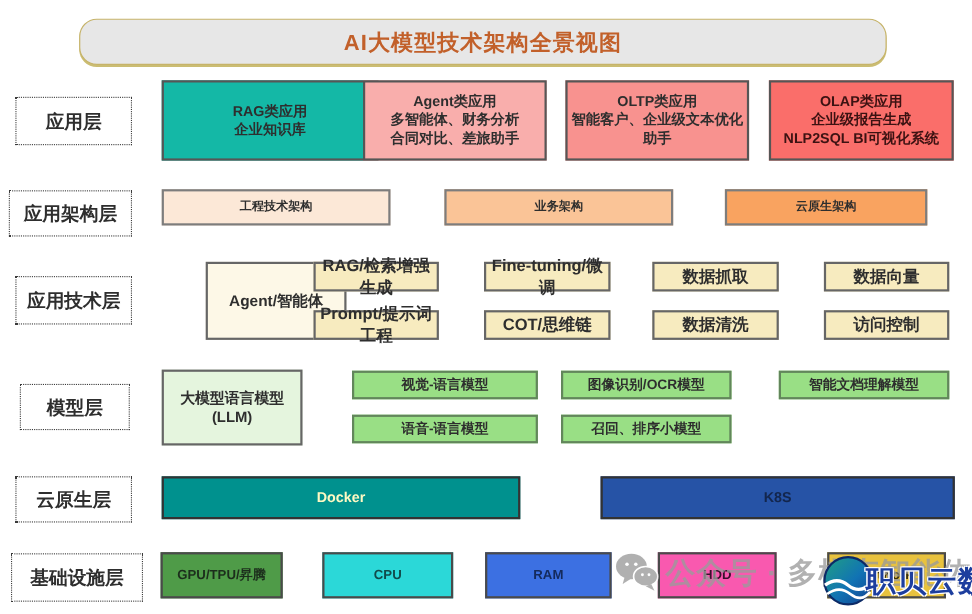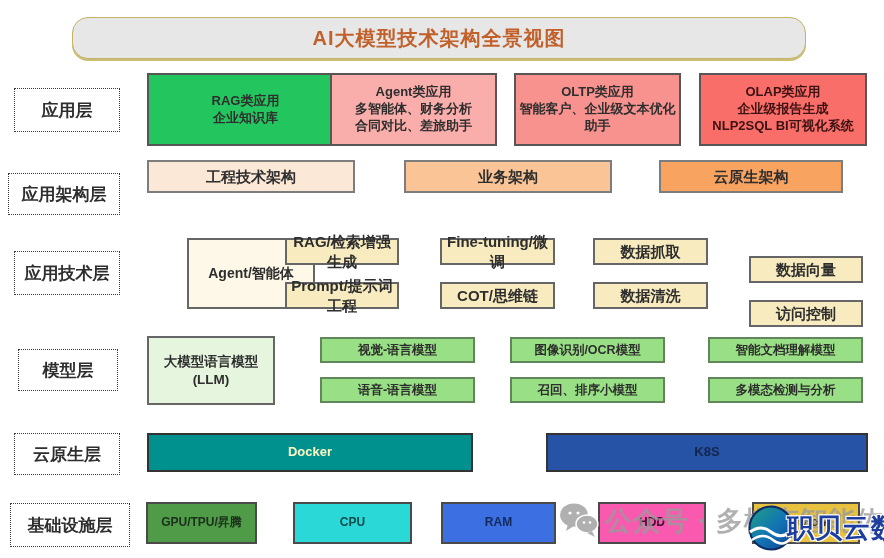--- a/index.html
+++ b/index.html
@@ -35,47 +35,47 @@
   
   .box {
     position:absolute; box-sizing:border-box; z-index:1;
     display:flex; align-items:center; justify-content:center;
     text-align:center; font-weight:bold; color:#2e2e2e;
     white-space:pre-line; line-height:1.3; padding:1px 3px;
   }
 
   
   .r1  { top:73px; height:73px; border:2px solid #565656; font-size:13px; }
-  .r1a { left:147px; width:197px; background:#22c55e; }
+  .r1a { left:147px; width:197px; background:#14b8a6; }
   .r1b { left:330px; width:167px; background:#F9AEAC; }
   .r1c { left:514px; width:167px; background:#F8928F; }
   .r1d { left:699px; width:168px; background:#FA6E6A; color:#3c1212; }
 
   
-  .r2  { top:160px; height:33px; border:2px solid #7d7d7d; font-size:15px; }
+  .r2  { top:172px; height:33px; border:2px solid #7d7d7d; font-size:11px; }
   .r2a { left:147px; width:208px; background:#FCE8D7; }
   .r2b { left:404px; width:208px; background:#FAC497; }
   .r2c { left:659px; width:184px; background:#F9A360; }
 
   
   .r3main { left:147px; top:238px; width:128px; height:71px;
             background:#FDF8E7; border:2px solid #666; font-size:14px;margin-left:40px; }
   .r3  { height:27px; border:2px solid #666; background:#F7EBBF; font-size:15px; }
   .rt1 { top:238px; }  .rt2 { top:282px; }
   .c1  { left:285px; width:114px; }
   .c2  { left:440px; width:115px; }
   .c3  { left:593px; width:115px; }
-  .c4  { left:749px; width:114px;margin-top:18px; }
+  .c4  { left:749px; width:114px; }
 
   
   .r4main { left:147px; top:336px; width:128px; height:69px;
             background:#E5F5DE; border:2px solid #666; font-size:13.5px; }
   .r4  { height:26px; border:2px solid #62865b; background:#99DF85; font-size:12.5px; }
   .mt1 { top:337px; }  .mt2 { top:377px; }
-  .mc1 { left:320px; width:155px; }
+  .mc1 { left:320px; width:169px; }
   .mc2 { left:510px; width:155px; }
   .mc3 { left:708px; width:155px; }
 
   
   .r5  { top:433px; height:39px; border:2px solid #333; font-size:13px; }
   .r5a { left:147px; width:326px; background:#00918E; color:#fef9c3; }
   .r5b { left:546px; width:322px; background:#2653A6; color:#13264d; }
 
   
   .r6  { top:502px; height:42px; border:2px solid #4a4a4a; font-size:12px; }
@@ -143,21 +143,20 @@
   <div class="box r3 rt1 c4">数据向量</div>
   <div class="box r3 rt2 c4">访问控制</div>
 
   <div class="box r4main">大模型语言模型
 (LLM)</div>
   <div class="box r4 mt1 mc1">视觉-语言模型</div>
   <div class="box r4 mt2 mc1">语音-语言模型</div>
   <div class="box r4 mt1 mc2">图像识别/OCR模型</div>
   <div class="box r4 mt2 mc2">召回、排序小模型</div>
   <div class="box r4 mt1 mc3">智能文档理解模型</div>
-  <div class="box r4 mt2 mc3">多模态检测与分析</div>
 
   <div class="box r5 r5a">Docker</div>
   <div class="box r5 r5b">K8S</div>
 
   <div class="box r6 r6a">GPU/TPU/昇腾</div>
   <div class="box r6 r6b">CPU</div>
   <div class="box r6 r6c">RAM</div>
   <div class="box r6 r6d">HDD</div>
   <div class="box r6 r6e">Network</div>
 

